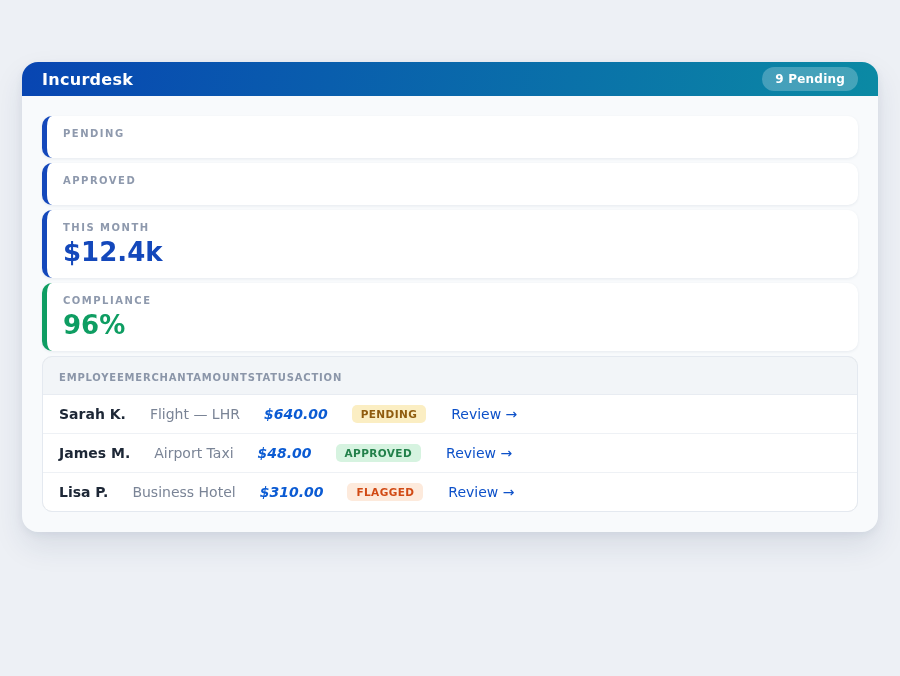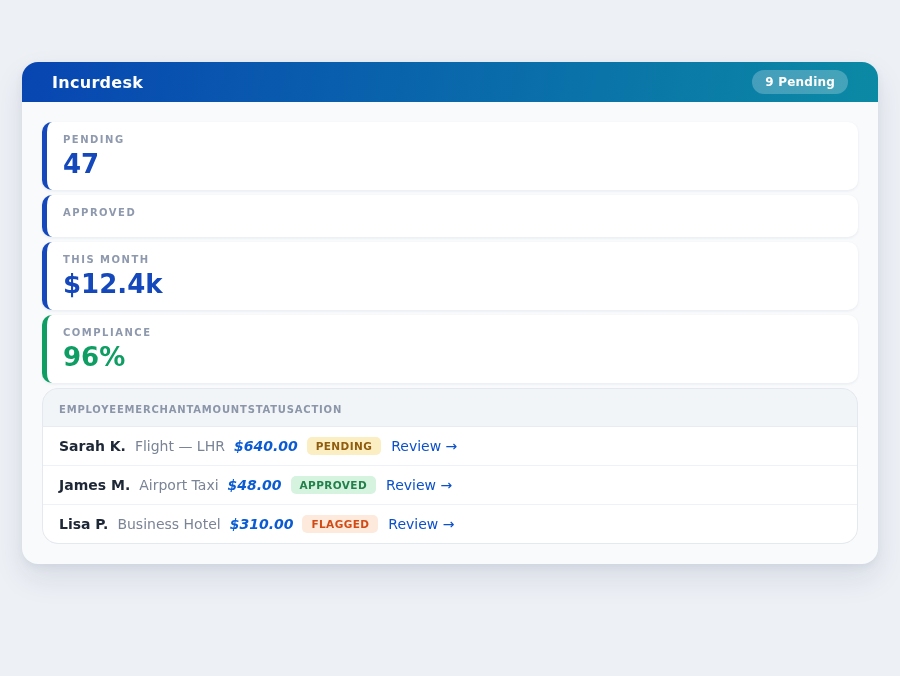--- a/index.html
+++ b/index.html
@@ -12,27 +12,27 @@
   }
   .panel {
     position: absolute;
     left: 22px; top: 62px;
     width: 856px;
     background: #f8fafc;
     border-radius: 16px;
     box-shadow: 0 14px 30px rgba(25,45,90,0.10), 0 3px 8px rgba(25,45,90,0.06);
   }
   .app-header {
-    height: 40px;
+    height: 34px;
     border-radius: 16px 16px 0 0;
     background: linear-gradient(100deg, #0845b2 0%, #0b8aa4 100%);
     display: flex;
     align-items: center;
     justify-content: space-between;
-    padding: 0 30px;
+    padding: 0 20px;
   }
   .app-title {
     color: #ffffff;
     font-size: 16px;
     font-weight: 700;
     letter-spacing: 0.3px;
   }
   .pending-pill {
     background: rgba(255,255,255,0.24);
     color: #ffffff;
@@ -62,38 +62,38 @@
   .stat-value {
     font-size: 26px;
     font-weight: 800;
     color: #1448bb;
     line-height: 1;
   }
   .stat-card.green .stat-value { color: #0e9d62; }
   .expense-table {
     background: #e5e5e5;
     border: 1px solid #e4e9f0;
-    border-radius: 16px;
+    border-radius: 10px;
     overflow: hidden;
   }
   .table-head {
     background: #f2f5f8;
     padding: 9px 16px;
     border-bottom: 1px solid #e8ecf2;
   }
   .table-head span {
     font-size: 10px;
     font-weight: 700;
     color: #8b96a9;
     letter-spacing: 0.8px;
   }
   .table-row {
     display: flex;
     align-items: center;
-    gap: 9px;
+    gap: 24px;
     padding: 10px 16px;
     font-size: 14px;
     background: #ffffff;
   }
   .table-row + .table-row { border-top: 1px solid #eef1f5; }
   .cell-employee { font-weight: 700; color: #1d2736; }
   .cell-merchant { color: #7a8496; }
   .cell-amount { font-weight: 700; color: #0b5bd3; font-style: italic; }
   .status-badge {
     font-size: 10.5px;
@@ -117,21 +117,20 @@
 
   <div class="app-header">
     <div class="app-title">Incurdesk</div>
     <div class="pending-pill">9 Pending</div>
   </div>
 
   <div class="panel-body">
 
     <div class="stat-card">
       <div class="stat-label">PENDING</div>
-      <div class="stat-value">47</div>
     </div>
     <div class="stat-card">
       <div class="stat-label">APPROVED</div>
     </div>
     <div class="stat-card">
       <div class="stat-label">THIS MONTH</div>
       <div class="stat-value">$12.4k</div>
     </div>
     <div class="stat-card green">
       <div class="stat-label">COMPLIANCE</div>

